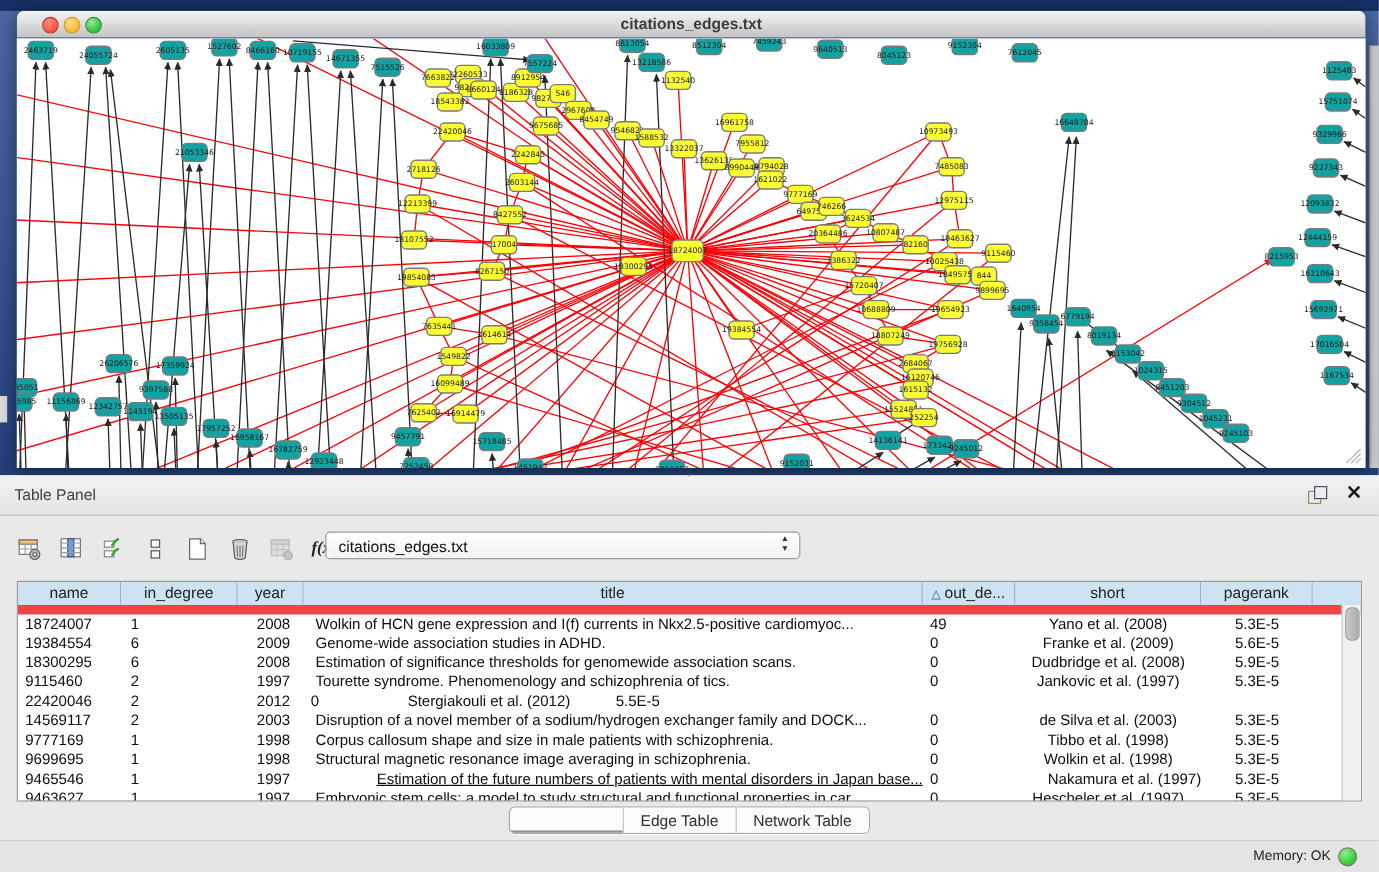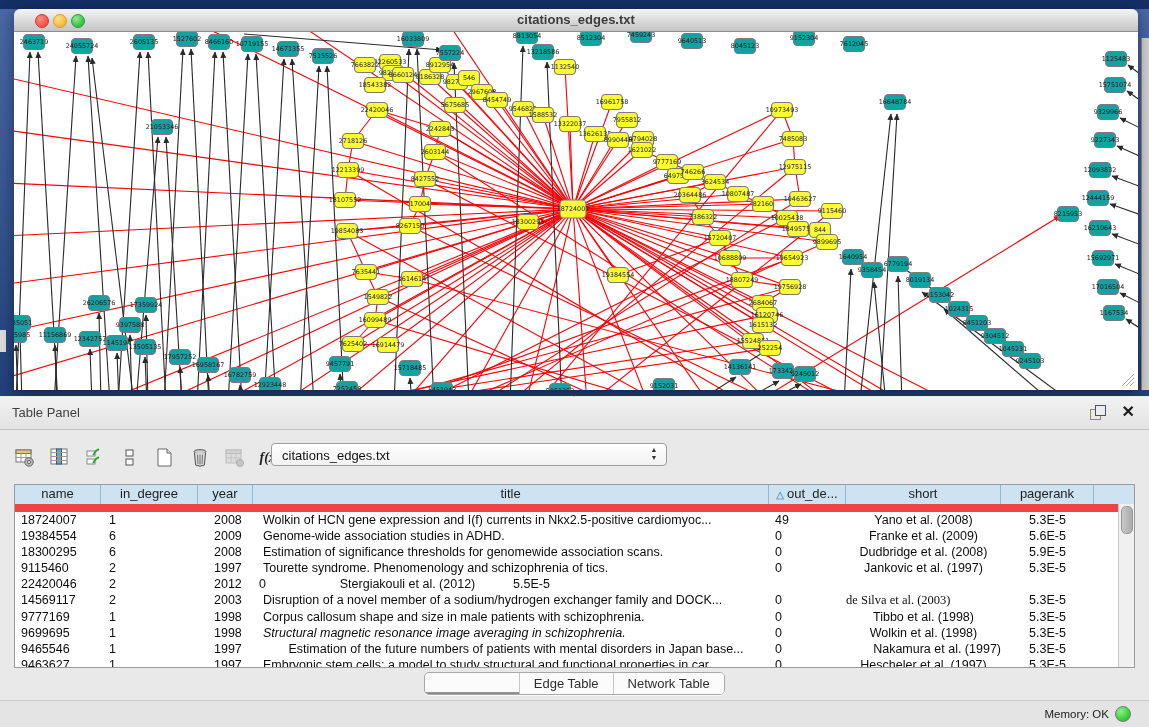--- a/index.html
+++ b/index.html
@@ -974,46 +974,46 @@
           <div class="td" style="width: 77px; text-align: left; padding-left: 6px;">0</div>
           <div class="td" style="width: 155px; text-align: center; padding-left: 0px;">Stergiakouli et al. (2012)</div>
           <div class="td" style="width: 93px; text-align: center; padding-left: 0px;">5.5E-5</div>
         </div>
         <div class="tr">
           <div class="td" style="width: 86px; text-align: left; padding-left: 6px;">14569117</div>
           <div class="td" style="width: 97px; text-align: left; padding-left: 8px;">2</div>
           <div class="td" style="width: 55px; text-align: left; padding-left: 16px;">2003</div>
           <div class="td" style="width: 516px; text-align: left; padding-left: 10px;">Disruption of a novel member of a sodium/hydrogen exchanger family and DOCK...</div>
           <div class="td" style="width: 77px; text-align: left; padding-left: 6px;">0</div>
-          <div class="td" style="width: 155px; text-align: left; padding-left: 0px; font-family: Liberation Serif, serif;">de Silva et al. (2003)</div>
+          <div class="td" style="width: 155px; text-align: center; padding-left: 0px;">de Silva et al. (2003)</div>
           <div class="td" style="width: 93px; text-align: center; padding-left: 0px;">5.3E-5</div>
         </div>
         <div class="tr">
           <div class="td" style="width: 86px; text-align: left; padding-left: 6px;">9777169</div>
           <div class="td" style="width: 97px; text-align: left; padding-left: 8px;">1</div>
           <div class="td" style="width: 55px; text-align: left; padding-left: 16px;">1998</div>
           <div class="td" style="width: 516px; text-align: left; padding-left: 10px;">Corpus callosum shape and size in male patients with schizophrenia.</div>
           <div class="td" style="width: 77px; text-align: left; padding-left: 6px;">0</div>
           <div class="td" style="width: 155px; text-align: center; padding-left: 0px;">Tibbo et al. (1998)</div>
           <div class="td" style="width: 93px; text-align: center; padding-left: 0px;">5.3E-5</div>
         </div>
         <div class="tr">
           <div class="td" style="width: 86px; text-align: left; padding-left: 6px;">9699695</div>
           <div class="td" style="width: 97px; text-align: left; padding-left: 8px;">1</div>
           <div class="td" style="width: 55px; text-align: left; padding-left: 16px;">1998</div>
-          <div class="td" style="width: 516px; text-align: left; padding-left: 10px; font-style: italic;">Structural magnetic resonance image averaging in schizophrenia.</div>
+          <div class="td" style="width: 516px; text-align: left; padding-left: 10px;">Structural magnetic resonance image averaging in schizophrenia.</div>
           <div class="td" style="width: 77px; text-align: left; padding-left: 6px;">0</div>
           <div class="td" style="width: 155px; text-align: center; padding-left: 0px;">Wolkin et al. (1998)</div>
           <div class="td" style="width: 93px; text-align: center; padding-left: 0px;">5.3E-5</div>
         </div>
         <div class="tr">
           <div class="td" style="width: 86px; text-align: left; padding-left: 6px;">9465546</div>
           <div class="td" style="width: 97px; text-align: left; padding-left: 8px;">1</div>
           <div class="td" style="width: 55px; text-align: left; padding-left: 16px;">1997</div>
-          <div class="td" style="width: 516px; text-align: center; padding-left: 10px;">Estimation of the future numbers of patients with mental disorders in Japan base...</div>
+          <div class="td" style="width: 516px; text-align: right; padding-left: 10px; text-decoration: underline;">Estimation of the future numbers of patients with mental disorders in Japan base...</div>
           <div class="td" style="width: 77px; text-align: left; padding-left: 6px;">0</div>
           <div class="td" style="width: 155px; text-align: right; padding-left: 0px;">Nakamura et al. (1997)</div>
           <div class="td" style="width: 93px; text-align: center; padding-left: 0px;">5.3E-5</div>
         </div>
         <div class="tr">
           <div class="td" style="width: 86px; text-align: left; padding-left: 6px;">9463627</div>
           <div class="td" style="width: 97px; text-align: left; padding-left: 8px;">1</div>
           <div class="td" style="width: 55px; text-align: left; padding-left: 16px;">1997</div>
           <div class="td" style="width: 516px; text-align: left; padding-left: 10px;">Embryonic stem cells: a model to study structural and functional properties in car...</div>
           <div class="td" style="width: 77px; text-align: left; padding-left: 6px;">0</div>

